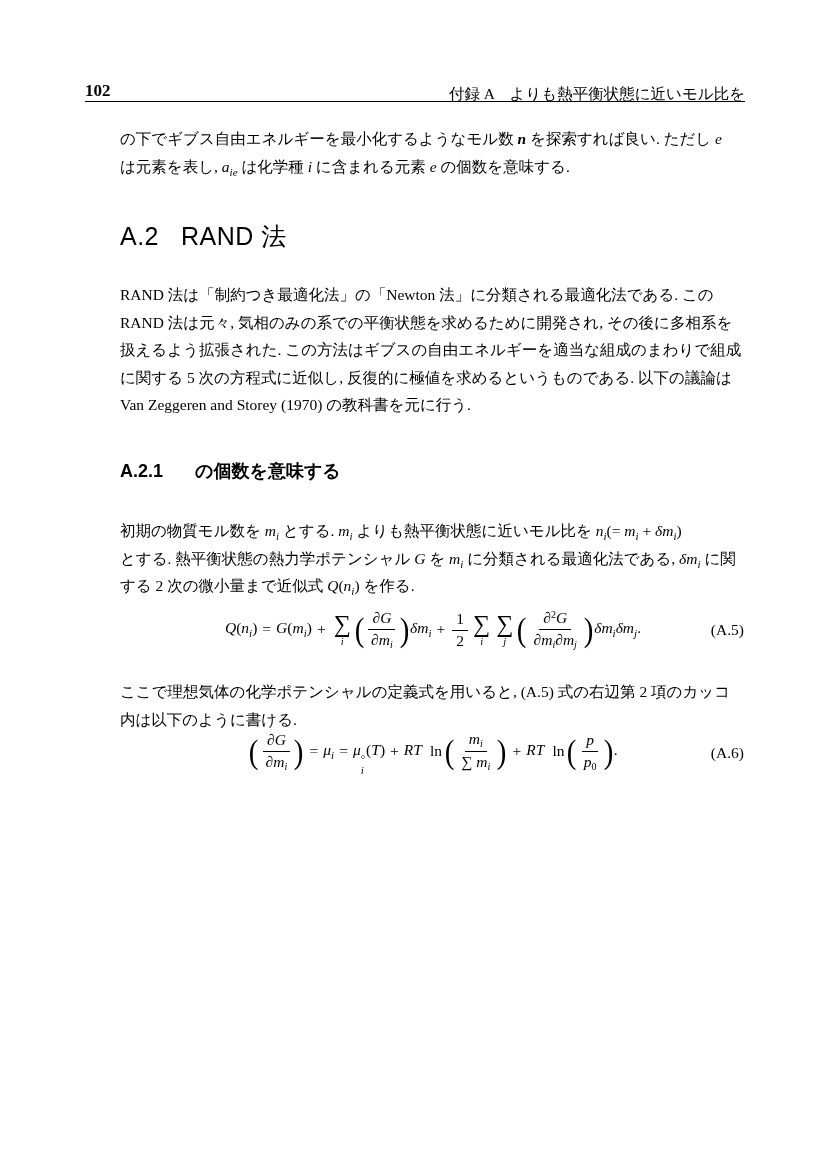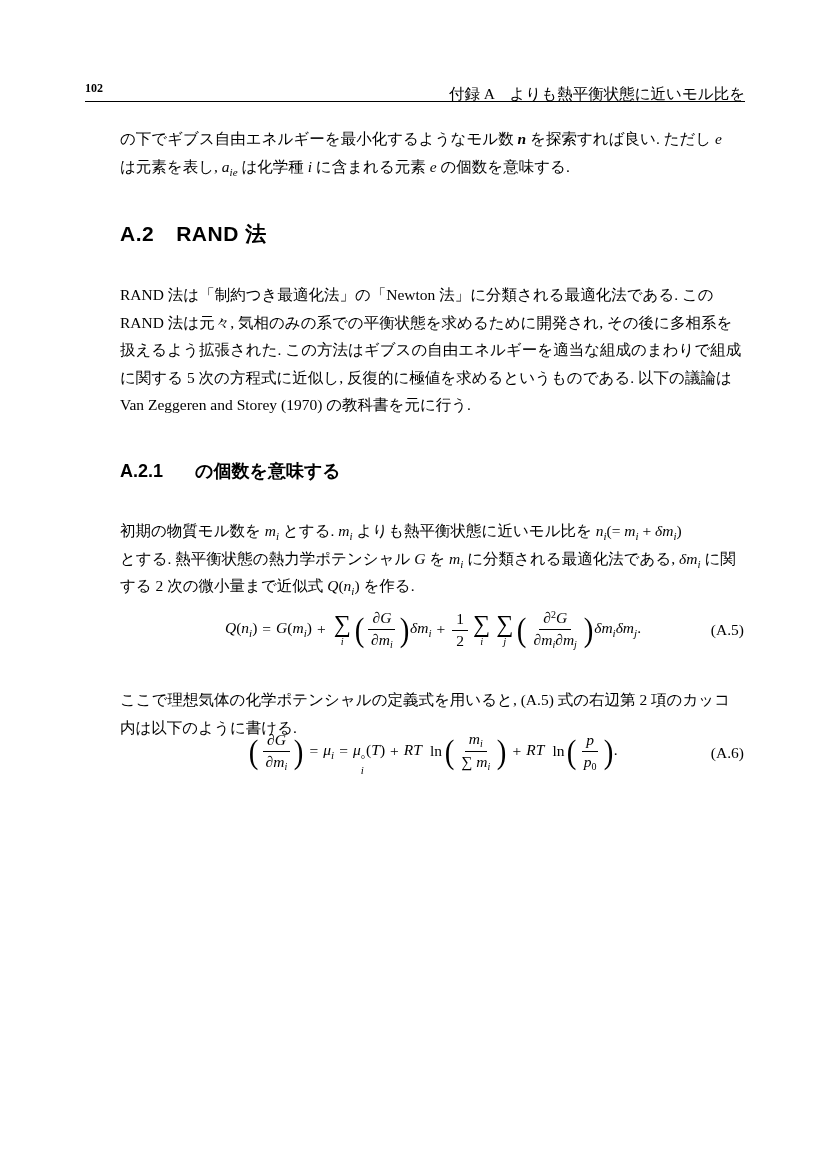--- a/index.html
+++ b/index.html
@@ -6,33 +6,33 @@
   body{background:#ffffff;}
   .page{
     position:relative;
     width:826px;height:1169px;
     background:#ffffff;color:#000;
     font-family:"Liberation Serif","DejaVu Serif",serif;
     font-size:15.5px;
     overflow:hidden;
   }
   
-  .pagenum{position:absolute;left:85px;top:81px;font-weight:bold;font-size:12px;}
+  .pagenum{position:absolute;left:85px;top:81px;font-weight:bold;font-size:17px;}
   .runhead{position:absolute;right:81px;top:84px;font-size:15.5px;white-space:nowrap;}
   .headrule{position:absolute;left:85px;right:81px;top:101px;border-top:1.5px solid #000;height:0;}
   
   .tblock{position:absolute;left:120px;width:626px;}
   .line{white-space:nowrap;line-height:27.5px;height:27.5px;}
   .it{font-style:italic;}
   .bi{font-style:italic;font-weight:bold;}
   .sub{font-size:11px;vertical-align:-4px;}
   
   .sec-head{position:absolute;left:120px;top:220px;
     font-family:"Liberation Sans","DejaVu Sans",sans-serif;
-    font-size:21px;font-weight:700;letter-spacing:0.5px;white-space:nowrap;}
+    font-size:25px;font-weight:400;letter-spacing:0.5px;white-space:nowrap;}
   .sec-head .sec-num{margin-right:22px;}
   .subsec-head{position:absolute;left:120px;top:459px;
     font-family:"Liberation Sans","DejaVu Sans",sans-serif;
     font-size:18px;font-weight:600;white-space:nowrap;}
   .subsec-head .sec-num{margin-right:32px;}
   
   .equation{position:absolute;left:120px;width:626px;
     display:flex;justify-content:center;align-items:center;}
   .eq-a5{top:595px;height:70px;}
   .eq-a6{top:722px;height:62px;}
@@ -109,21 +109,21 @@
         </span><span class="sum">
           <span class="sum-op">∑</span>
           <span class="sum-lim it">j</span>
         </span><span class="bigp">(</span><span class="frac">
           <span class="num"><span class="it">∂</span><sup class="ssup">2</sup><span class="it">G</span></span>
           <span class="den"><span class="it">∂m</span><sub class="ssub it">i</sub><span class="it">∂m</span><sub class="ssub it">j</sub></span>
         </span><span class="bigp">)</span><span class="it">δm</span><sub class="sub it">i</sub><span class="it">δm</span><sub class="sub it">j</sub><span>.</span></span>
     <span class="eq-label">(A.5)</span>
   </div>
 
-  <div class="tblock" style="top:678px;margin-top:8px;">
+  <div class="tblock" style="top:678px;">
       <div class="line"><span>ここで理想気体の化学ポテンシャルの定義式を用いると, (A.5) 式の右辺第 2 項のカッコ</span></div>
       <div class="line"><span>内は以下のように書ける.</span></div>
     </div>
 
   <div class="equation eq-a6">
     <span class="eq-row"><span class="bigp">(</span><span class="frac">
           <span class="num"><span class="it">∂G</span></span>
           <span class="den"><span class="it">∂m</span><sub class="ssub it">i</sub></span>
         </span><span class="bigp">)</span><span class="op">=</span><span class="it">μ</span><sub class="sub it">i</sub><span class="op">=</span><span class="it">μ</span><span class="stack">
           <span class="s-sup">°</span>

